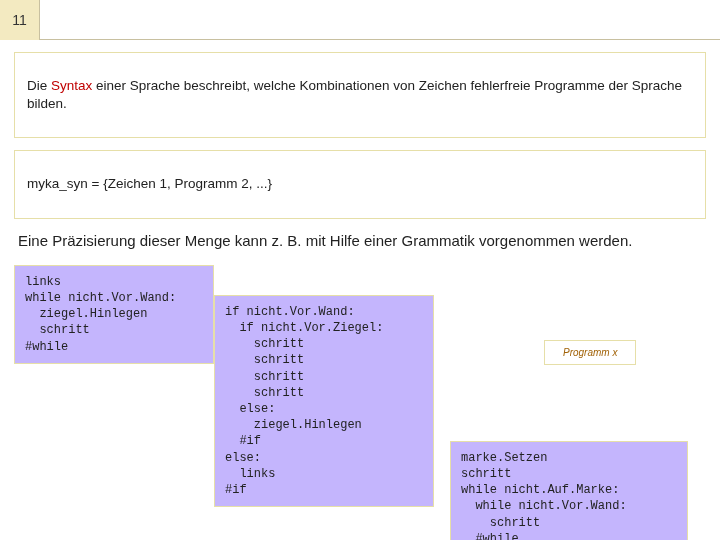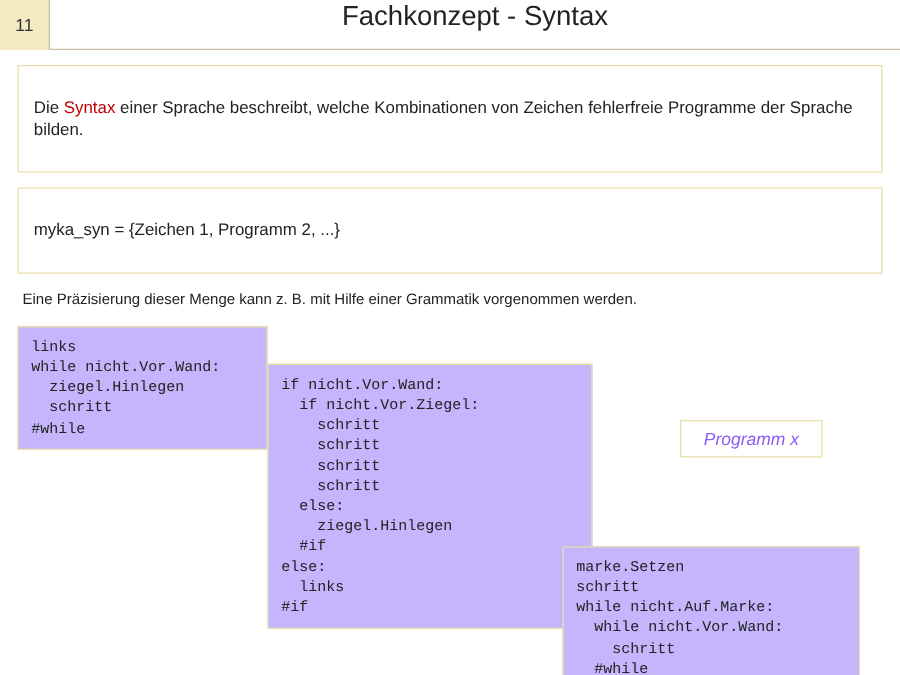--- a/index.html
+++ b/index.html
@@ -39,63 +39,62 @@
     border: 1px solid #e6dfa8;
     margin: 12px 14px 0 14px;
     padding: 24px 12px;
     font-size: 13.5px;
     color: #222;
     line-height: 1.35;
   }
   .syntax-word { color: #c00000; }
   .free-text {
     margin: 12px 18px 0 18px;
-    font-size: 12px;
+    font-size: 15px;
     color: #222;
     line-height: 1.35;
   }
   .code-area {
     position: relative;
     margin: 14px 14px 0 14px;
     height: 320px;
   }
   .code-box {
     position: absolute;
     border: 1px solid #e6dfa8;
     background: #c4b5fd;
     padding: 8px 10px;
     font-family: "Courier New", monospace;
     font-size: 12px;
     color: #222;
     white-space: pre;
     line-height: 1.35;
   }
   .code1 { left: 0; top: 0; width: 200px; }
-  .code2 { left: 200px; top: 30px; width: 260px; }
+  .code2 { left: 200px; top: 30px; width: 220px; }
   .code3 { left: 436px; top: 145px; width: 238px; margin-top: 31px; }
   .prog-label {
     position: absolute;
     left: 530px;
     top: 75px;
     border: 1px solid #e6dfa8;
     background: #fff;
     padding: 6px 18px;
-    font-size: 14px;
-    color: #8b5cf6;
+    font-size: 10px;
+    color: #a16207;
     font-style: italic;
   }
 </style>
 </head>
 <body>
 
 <div class="header">
   <div class="slide-num-box">
     <span>11</span>
   </div>
-  <div class="title">Fachkonzept - Syntax</div>
 </div>
 
 <div class="text-box">
   <span>Die </span><span class="syntax-word">Syntax</span><span> einer Sprache beschreibt, welche Kombinationen von Zeichen fehlerfreie Programme der Sprache bilden.</span>
 </div>
 
 <div class="text-box">
   <span>myka_syn = {Zeichen 1, Programm 2, ...}</span>
 </div>
 

